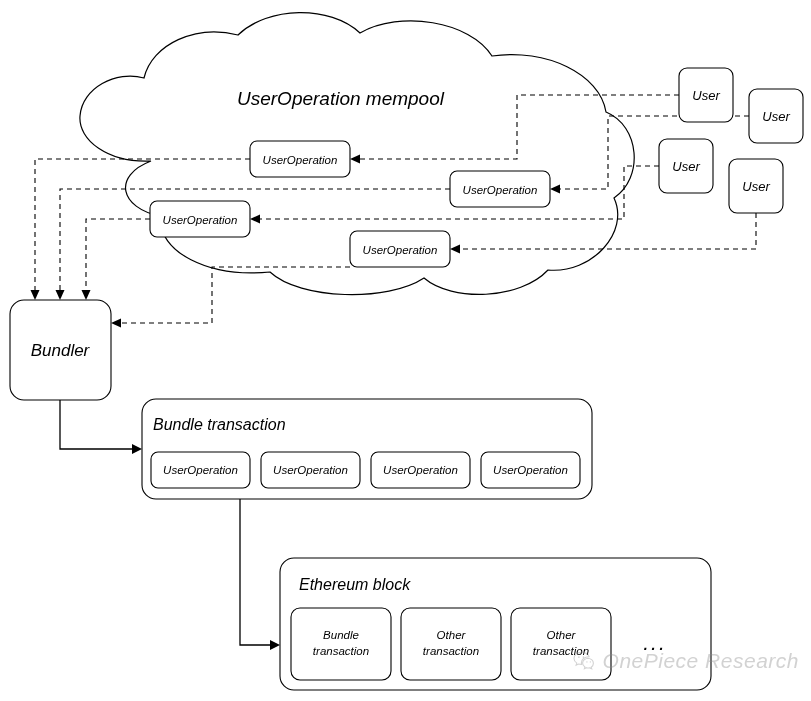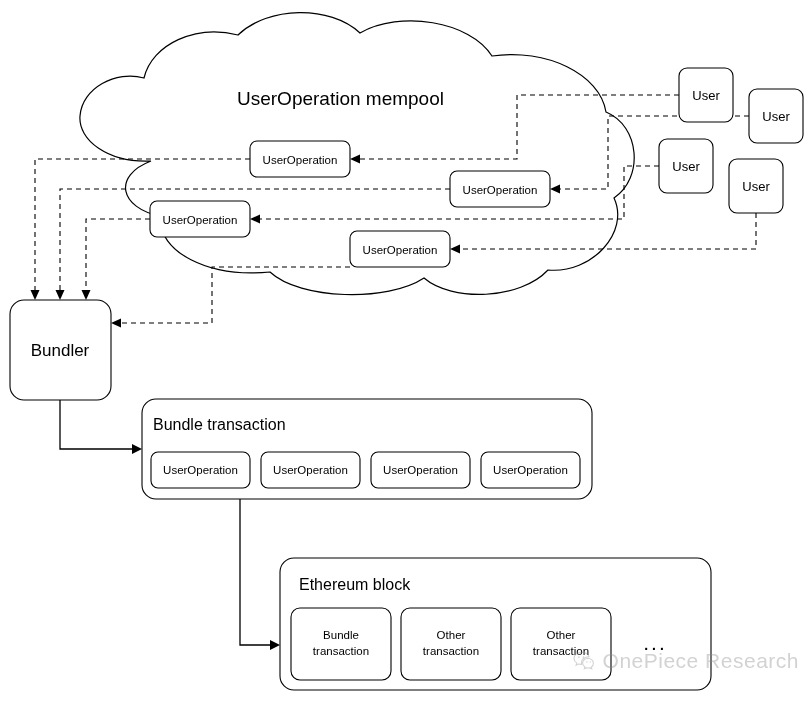--- a/index.html
+++ b/index.html
@@ -12,20 +12,21 @@
     height: 701px;
     font-family: "Liberation Sans", sans-serif;
     color: #000000;
     overflow: hidden;
   }
   #diagram-root {
     position: relative;
     width: 811px;
     height: 701px;
     background: #ffffff;
+    font-style: italic;
   }
   svg.diagram-canvas {
     position: absolute;
     left: 0;
     top: 0;
     width: 811px;
     height: 701px;
   }
   .shape-stroke {
     fill: #ffffff;

